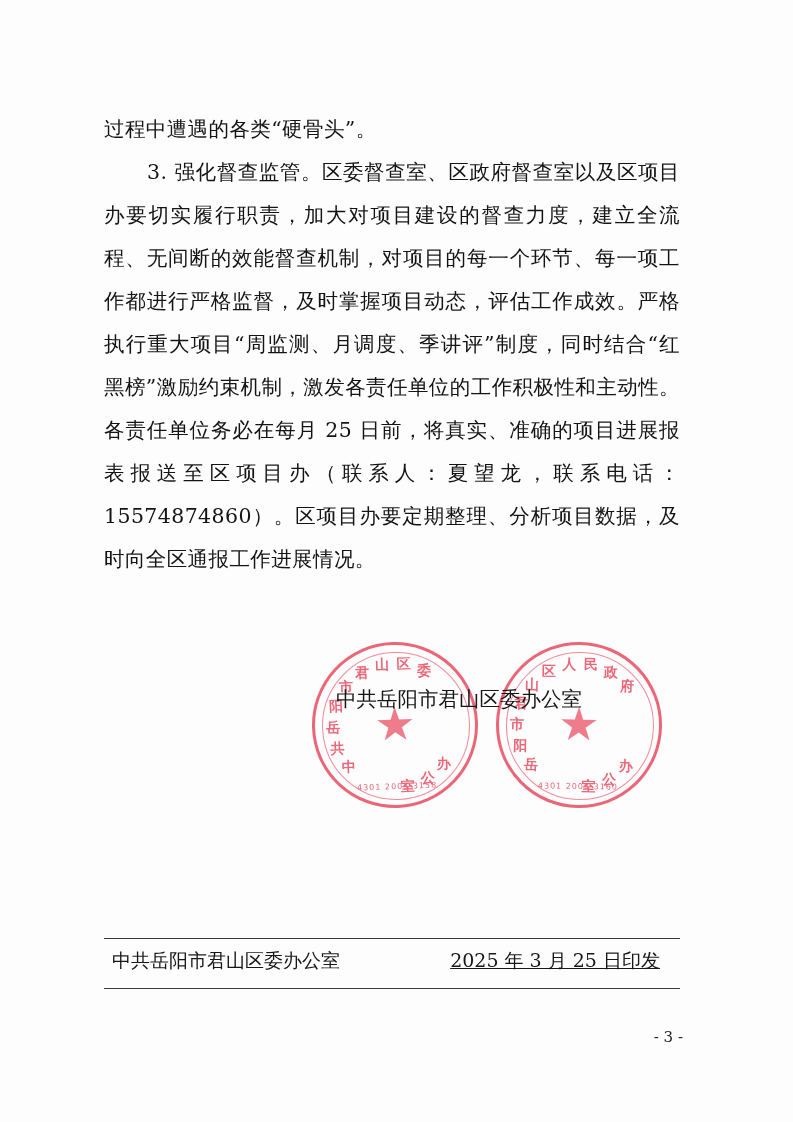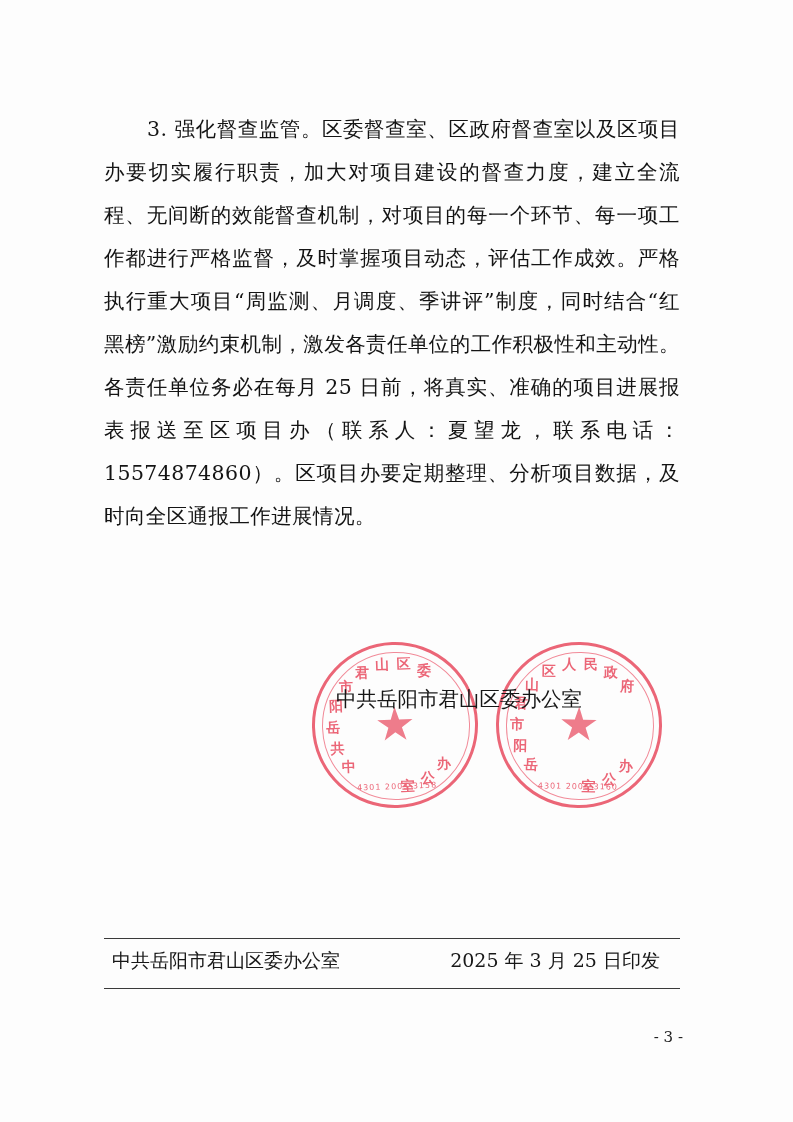--- a/index.html
+++ b/index.html
@@ -181,36 +181,37 @@
     left: 104px;
     top: 948px;
     width: 576px;
     display: flex;
     justify-content: space-between;
     align-items: baseline;
     font-size: 19px;
     color: #171717;
   }
   .footer .left { padding-left: 8px; }
-  .footer .right { padding-right: 20px; }
+  .footer .right { padding-right: 20px; text-decoration: underline; }
   .page-number {
     position: absolute;
     right: 110px;
     top: 1028px;
     font-size: 15px;
     color: #222;
     font-family: "DejaVu Serif", serif;
   }
 </style>
 </head>
 <body>
 
 <div class="page">
 
   <div class="content">
+    <p class="para">过程中遭遇的各类“硬骨头”。</p>
     <p class="para indent">3. 强化督查监管。区委督查室、区政府督查室以及区项目办要切实履行职责，加大对项目建设的督查力度，建立全流程、无间断的效能督查机制，对项目的每一个环节、每一项工作都进行严格监督，及时掌握项目动态，评估工作成效。严格执行重大项目“周监测、月调度、季讲评”制度，同时结合“红黑榜”激励约束机制，激发各责任单位的工作积极性和主动性。各责任单位务必在每月 25 日前，将真实、准确的项目进展报表报送至区项目办（联系人：夏望龙，联系电话：15574874860）。区项目办要定期整理、分析项目数据，及时向全区通报工作进展情况。</p>
   </div>
 
   <div class="seal-area">
 
     <div class="stamp stamp-left">
       <div class="stamp-inner"></div>
       <div class="arc-text">
         <span class="arc-char" style="transform: rotate(-130deg) translate(0,-62px) rotate(130deg);">中</span>
         <span class="arc-char" style="transform: rotate(-110deg) translate(0,-62px) rotate(110deg);">共</span>

